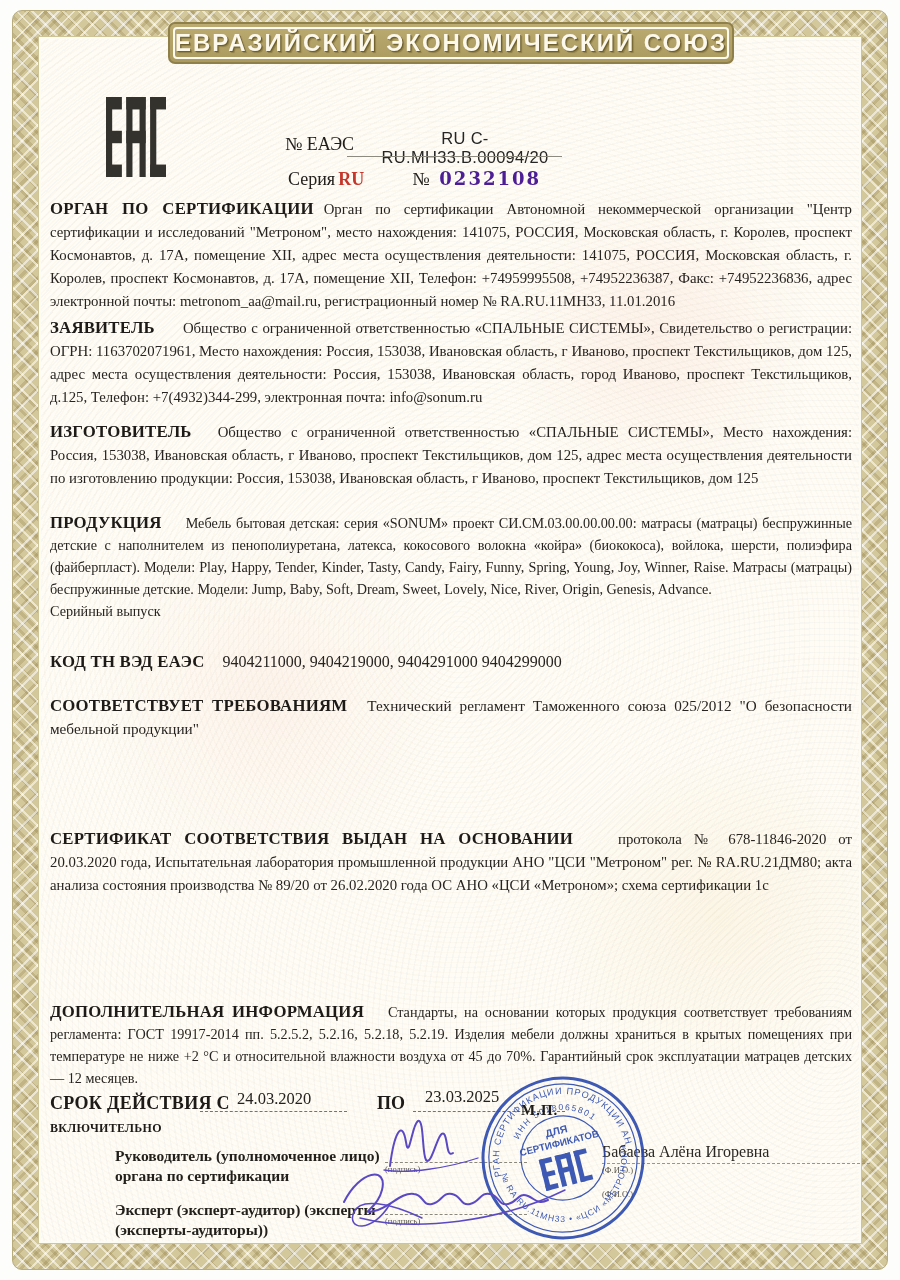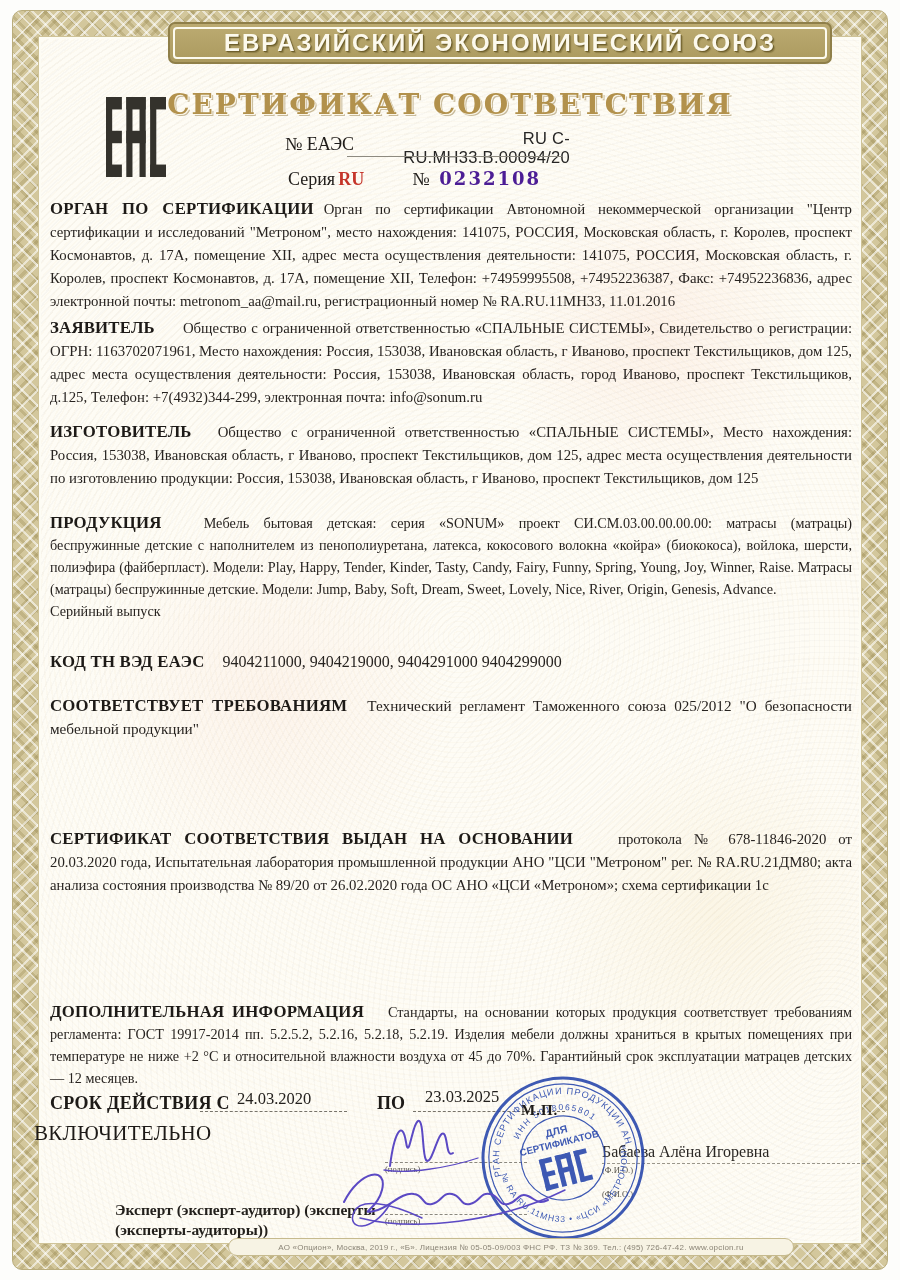--- a/index.html
+++ b/index.html
@@ -27,61 +27,61 @@
       radial-gradient(circle 250px at 680px 880px, rgba(226,188,92,.10), rgba(226,188,92,0) 70%),
       repeating-radial-gradient(circle at 420px 600px, rgba(208,170,92,.045) 0 1.5px, rgba(208,170,92,0) 1.5px 5px),
       repeating-radial-gradient(circle at 790px 1000px, rgba(150,150,160,.05) 0 1.5px, rgba(150,150,160,0) 1.5px 6px),
       #fefcf5;
     border:1px solid #cfc398;
     box-shadow: inset 0 0 0 2px #fdfcf4;
   }
 
   
   .banner {
-    position:absolute; left:168px; top:22px; width:664px; height:42px;
+    position:absolute; left:168px; top:22px; width:566px; height:42px;
     background:linear-gradient(#bcab72,#ab9a5f);
     border:2px solid #8f7f49; border-radius:7px;
     display:flex; align-items:center; justify-content:center;
   }
   .banner::before{
     content:""; position:absolute; inset:3px; border:2px solid #fdfbef; border-radius:4px; pointer-events:none;
   }
   .banner-text {
     font-family:"Liberation Sans", sans-serif; font-weight:bold; font-size:24px; letter-spacing:2px;
     color:#fcf9ec; text-shadow:1px 1px 0 #6e5f2c, 2px 2px 1px rgba(110,95,44,.5); white-space:nowrap;
   }
   .eac-logo { position:absolute; left:106px; top:97px; color:#34322c; }
   .cert-title {
     position:absolute; left:0; top:88px; width:100%; text-align:center;
     font-family:"DejaVu Serif", serif; font-weight:bold; font-size:28px; letter-spacing:2px;
     color:#b2914c; text-shadow:1px 1px 0 rgba(255,252,240,.9), 2px 2px 0 rgba(136,106,44,.45);
     white-space:nowrap;
   }
   .no-line { position:absolute; left:285px; top:134px; font-size:18px; color:#201d1a; }
   .no-value {
-    position:absolute; left:360px; top:129px; width:210px; text-align:right;
+    position:absolute; left:360px; top:129px; width:210px; text-align:center;
     font-family:"Liberation Sans", sans-serif; font-size:16.5px; color:#262524; letter-spacing:.3px;
   }
   .no-underline { position:absolute; left:347px; top:156px; width:215px; border-bottom:1.5px solid #8d8a80; }
   .series-row { position:absolute; left:288px; top:168px; font-size:18px; color:#23201d; }
   .series-ru { color:#c5352a; font-weight:bold; margin-left:3px; }
   .series-no { margin-left:48px; }
   .series-num { color:#4c1d95; font-family:"DejaVu Serif", serif; letter-spacing:2px; margin-left:10px; font-weight:bold; }
 
   
   .sect { position:absolute; left:50px; width:802px; font-size:14.8px; line-height:23px; color:#272320; text-align:justify; }
   .sect-label { font-weight:bold; font-size:16.8px; letter-spacing:.2px; color:#1d1a17; }
   .pr10{padding-right:10px} .pr18{padding-right:18px} .pr20{padding-right:20px}
   .pr24{padding-right:24px} .pr26{padding-right:26px} .pr28{padding-right:28px}
-  .pr45{padding-right:45px} .pr58{padding-right:42px}
+  .pr45{padding-right:45px} .pr58{padding-right:24px}
   .plain { text-align:left; }
 
   
   .validity-label { position:absolute; left:50px; top:1093px; font-weight:bold; font-size:18px; letter-spacing:.3px; color:#1d1a17;}
-  .validity-incl  { position:absolute; left:34px; top:1121px; font-weight:normal; font-size:21px; letter-spacing:.3px; color:#1d1a17;}
+  .validity-incl  { position:absolute; left:50px; top:1121px; font-weight:bold; font-size:12px; letter-spacing:.3px; color:#1d1a17;}
   .date-from { position:absolute; left:237px; top:1089px; font-size:16.5px; color:#23201d; }
   .date-to   { position:absolute; left:425px; top:1087px; font-size:16.5px; color:#23201d; }
   .date-line1{ position:absolute; left:200px; top:1111px; width:147px; border-bottom:1.5px dashed #77736a; }
   .date-line2{ position:absolute; left:413px; top:1111px; width:152px; border-bottom:1.5px dashed #77736a; }
   .po-label  { position:absolute; left:377px; top:1093px; font-weight:bold; font-size:18px; color:#1d1a17; }
 
   
   .role { position:absolute; left:115px; width:272px; font-weight:bold; font-size:15.5px; line-height:20px; color:#221f1b; }
   .sig-slot { position:absolute; left:385px; width:142px; text-align:left; }
   .sig-slot .line { border-bottom:1.3px dashed #8b887e; height:14px; }
@@ -131,21 +131,20 @@
   <div class="banner">
     <span class="banner-text">ЕВРАЗИЙСКИЙ ЭКОНОМИЧЕСКИЙ СОЮЗ</span>
   </div>
 
   <div class="eac-logo">
     <svg width="60" height="80" viewBox="0 0 136 90" preserveAspectRatio="none" fill="currentColor">
         <use href="#eac-glyph"></use>
       </svg>
   </div>
 
-  <div class="cert-title">СЕРТИФИКАТ СООТВЕТСТВИЯ</div>
 
   <div class="no-line">№ ЕАЭС</div>
   <div class="no-value">RU C-RU.МН33.В.00094/20</div>
   <div class="no-underline"></div>
 
   <div class="series-row">
     <span>Серия</span><span class="series-ru">RU</span><span class="series-no">№</span><span class="series-num">0232108</span>
   </div>
 
   <div class="sect" style="top:197px">
@@ -182,20 +181,21 @@
   </div>
 
   <div class="validity-label">СРОК ДЕЙСТВИЯ С</div>
   <div class="date-from">24.03.2020</div>
   <div class="date-line1"></div>
   <div class="po-label">ПО</div>
   <div class="date-to">23.03.2025</div>
   <div class="date-line2"></div>
   <div class="validity-incl">ВКЛЮЧИТЕЛЬНО</div>
 
+  <div class="role" style="top:1146px">Руководитель (уполномоченное лицо) органа по сертификации</div>
   <div class="sig-slot" style="top:1149px">
     <div class="line"></div>
     <div class="caption">(подпись)</div>
   </div>
   <div class="name-slot" style="top:1143px">
     <div class="nm">Бабаева Алёна Игоревна</div>
     <div class="caption">(Ф.И.О.)</div>
   </div>
 
   <div class="role" style="top:1200px">Эксперт (эксперт-аудитор) (эксперты (эксперты-аудиторы))</div>
@@ -241,14 +241,13 @@
     </g>
   </svg>
   <svg class="sig-ink" style="left:330px; top:1160px;" width="250" height="78" viewBox="0 0 250 78">
     <g fill="none" stroke="#5b49c4" stroke-width="2" stroke-linecap="round">
       <path d="M14,42 C30,10 58,6 52,30 C47,50 28,54 44,51 C60,48 70,32 84,34 C94,35 92,46 102,44 C112,42 112,32 122,34 C132,36 130,46 140,44 C150,42 150,32 160,34 C170,36 168,46 178,44 C188,42 188,32 198,36 C205,39 208,45 218,40"></path>
       <path d="M30,58 C85,72 170,62 235,30" stroke-width="1.5"></path>
       <path d="M60,44 C42,74 16,70 24,52 C30,38 58,42 92,58" stroke-width="1.5"></path>
     </g>
   </svg>
 
-  <div class="imprint">АО «Опцион», Москва, 2019 г., «Б». Лицензия № 05-05-09/003 ФНС РФ. ТЗ № 369. Тел.: (495) 726-47-42. www.opcion.ru</div>
 </div>
 
 </body></html>

